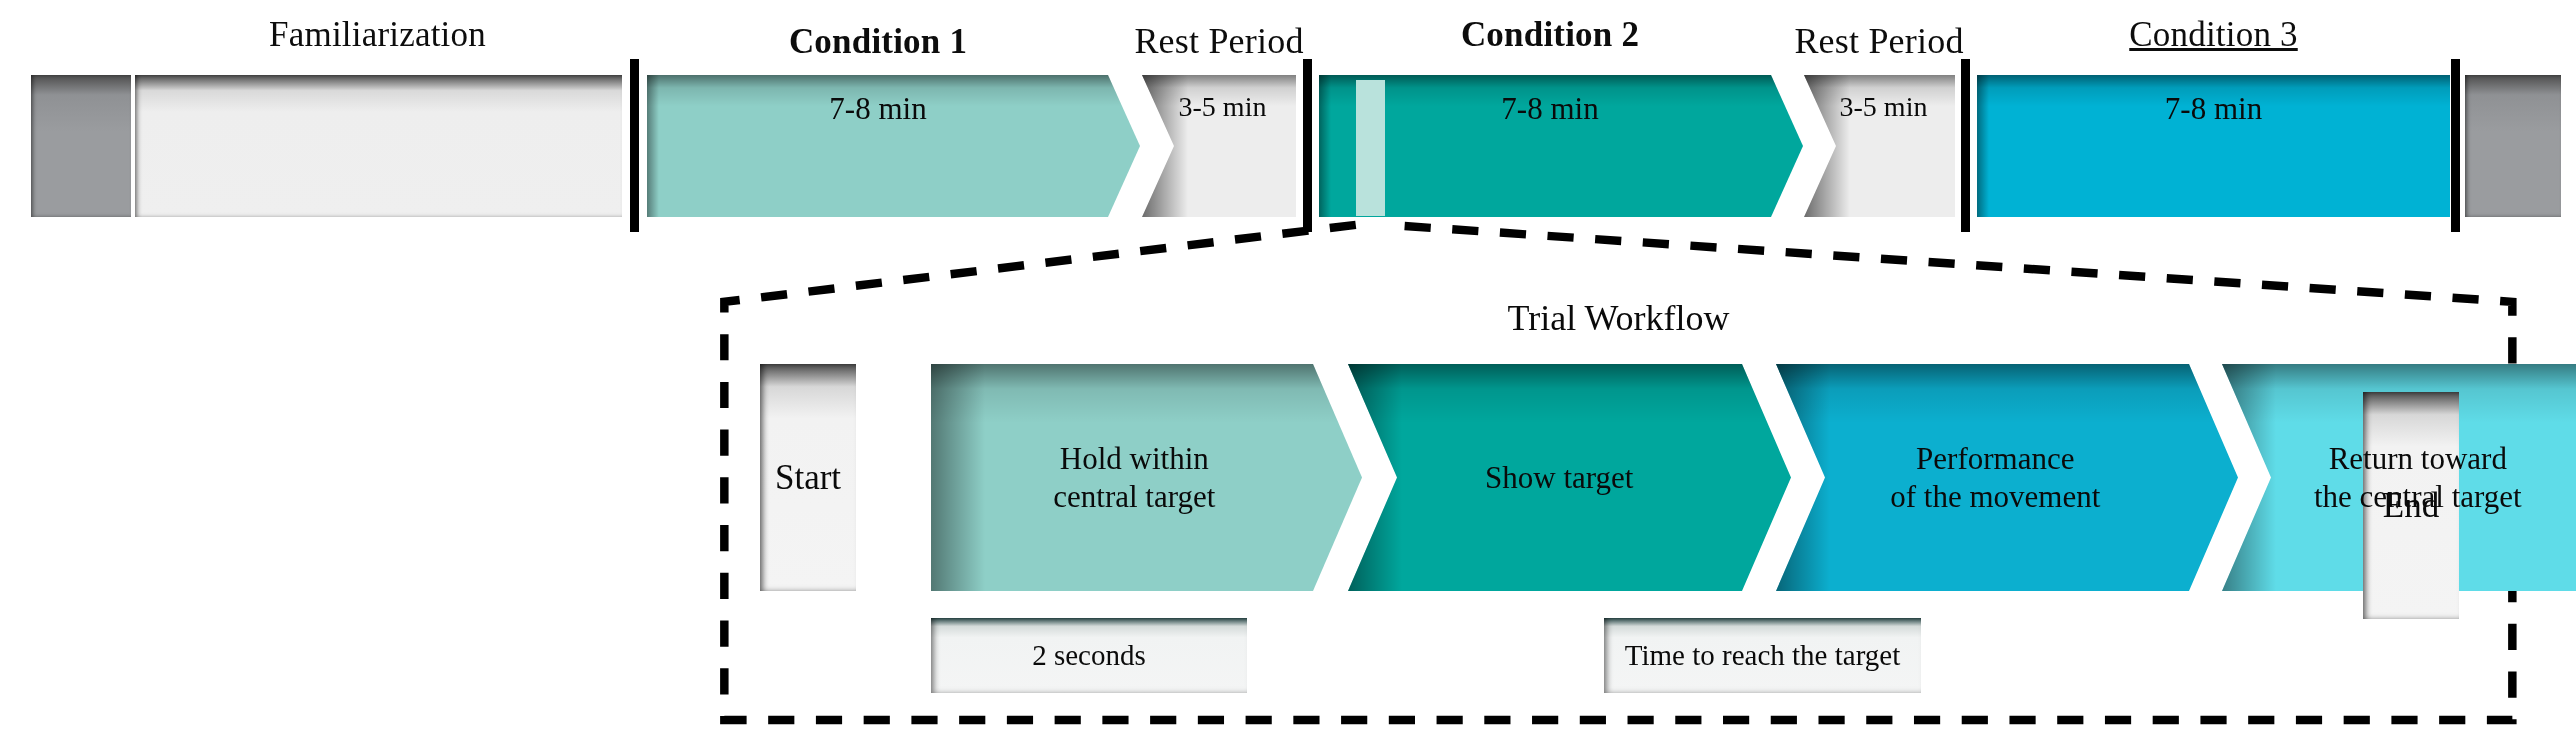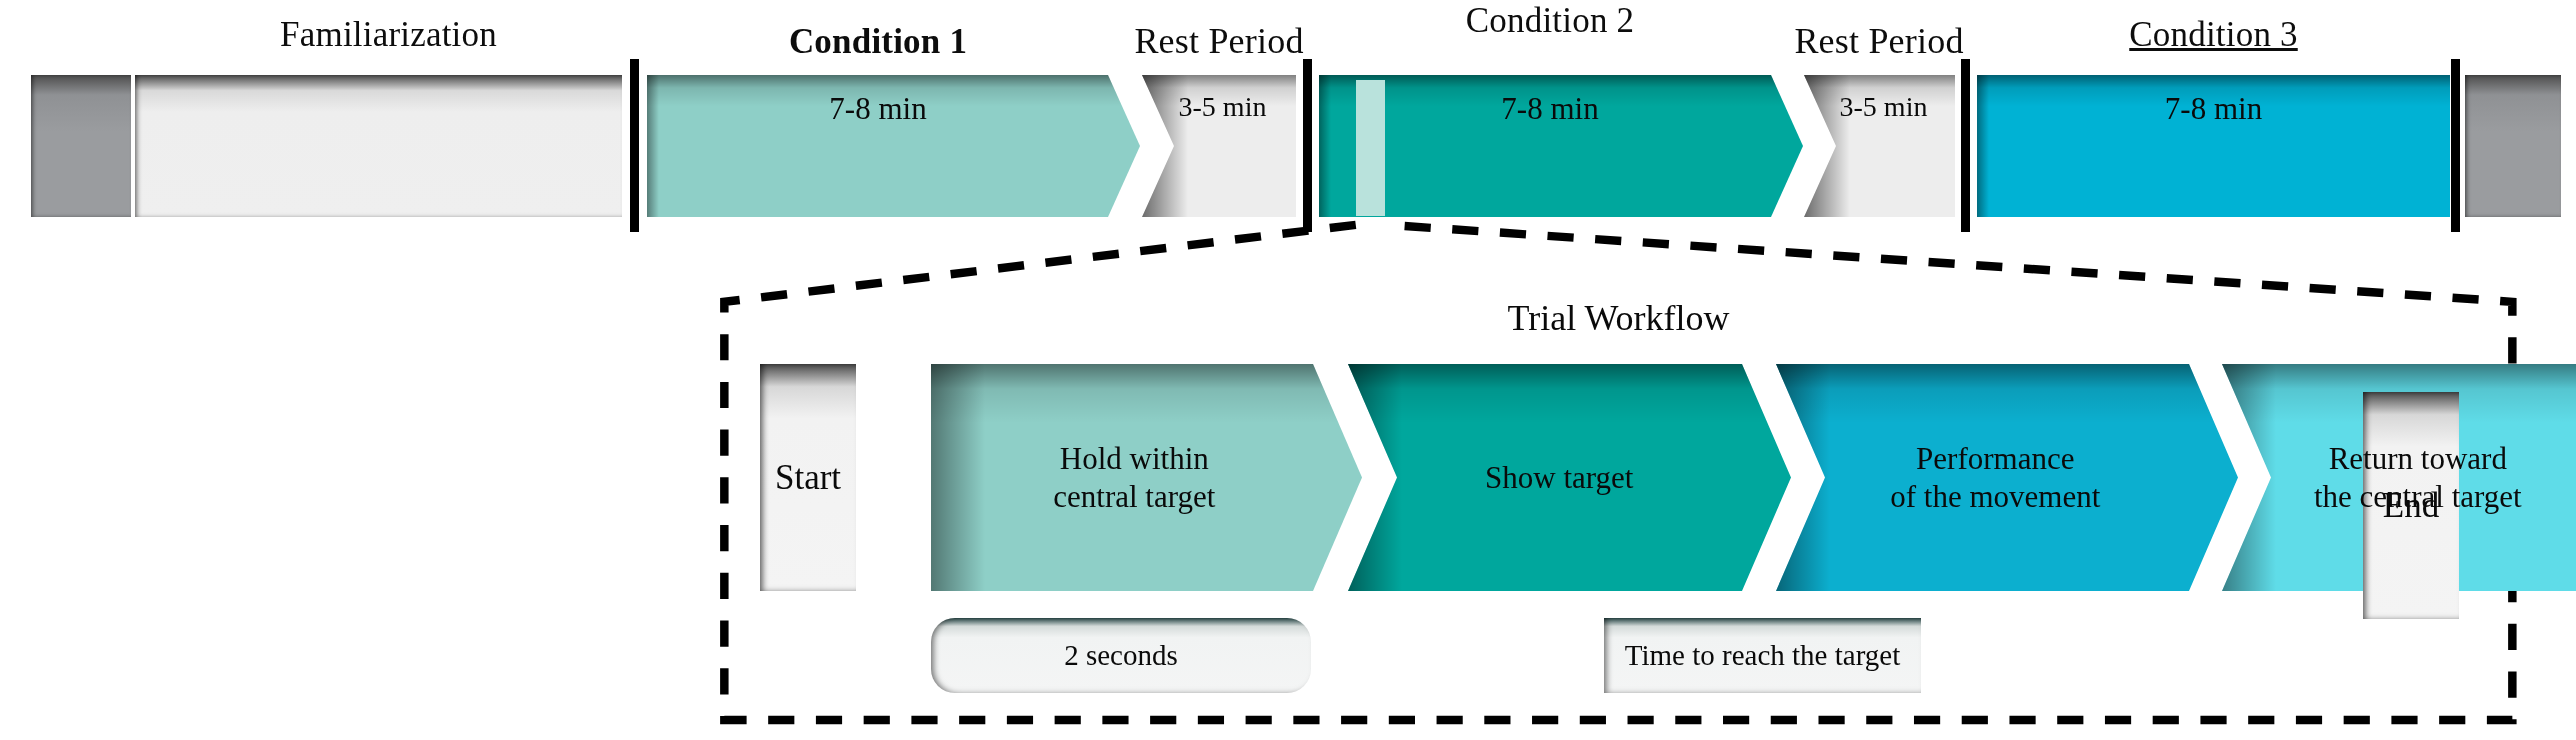--- a/index.html
+++ b/index.html
@@ -76,21 +76,21 @@
 </head>
 <body>
 
 <div class="stage">
 
   <div>
 
     <div class="bar endcap" style="left:31px;width:100px;"></div>
 
     <div class="bar plain" style="left:135px;width:487px;"></div>
-    <div class="tl-label" style="left:145px;width:487px;top:17px;">Familiarization</div>
+    <div class="tl-label" style="left:134px;width:487px;top:17px;">Familiarization</div>
 
     <div class="divider" style="left:630px;"></div>
 
     <div class="arrowblk" style="left:647px;width:493px;background:#8ecfc7;">
       <div class="shade"></div>
       <div class="lshade"></div>
     </div>
     <div class="tl-label" style="left:647px;width:462px;top:24px;font-weight:bold;">Condition 1</div>
     <div class="inbar-text" style="left:647px;width:462px;">7-8 min</div>
 
@@ -101,21 +101,21 @@
     <div class="tl-label small" style="left:1119px;width:200px;top:23px;">Rest Period</div>
     <div class="inbar-text" style="left:1134px;width:177px;font-size:28px;">3-5 min</div>
 
     <div class="divider" style="left:1303px;"></div>
 
     <div class="arrowblk" style="left:1319px;width:484px;background:#00a79d;">
       <div class="shade"></div>
       <div class="lshade"></div>
     </div>
     <div class="hilite" style="left:1356px;"></div>
-    <div class="tl-label" style="left:1319px;width:462px;top:3px;">Condition 2</div>
+    <div class="tl-label" style="left:1319px;width:462px;top:17px;font-weight:bold;">Condition 2</div>
     <div class="inbar-text" style="left:1319px;width:462px;">7-8 min</div>
 
     <div class="notchblk" style="left:1804px;width:151px;background:#ededed;">
       <div class="shade"></div>
       <div class="nshade"></div>
     </div>
     <div class="tl-label small" style="left:1779px;width:200px;top:23px;">Rest Period</div>
     <div class="inbar-text" style="left:1795px;width:177px;font-size:28px;">3-5 min</div>
 
     <div class="divider" style="left:1961px;"></div>
@@ -184,21 +184,21 @@
       <div class="txt">
         <span><span>Return toward</span><br>
               <span>the central target</span></span>
       </div>
     </div>
 
     <div class="se-box" style="left:2363px;margin-top:28px;">
       <span>End</span>
     </div>
 
-    <div class="timebox" style="left:931px;top:618px;width:380px;border-radius:24px;">
+    <div class="timebox" style="left:931px;top:618px;width:316px;">
       <span>2 seconds</span>
     </div>
 
     <div class="timebox" style="left:1604px;top:618px;width:317px;">
       <span>Time to reach the target</span>
     </div>
 
   </div>
 </div>
 

